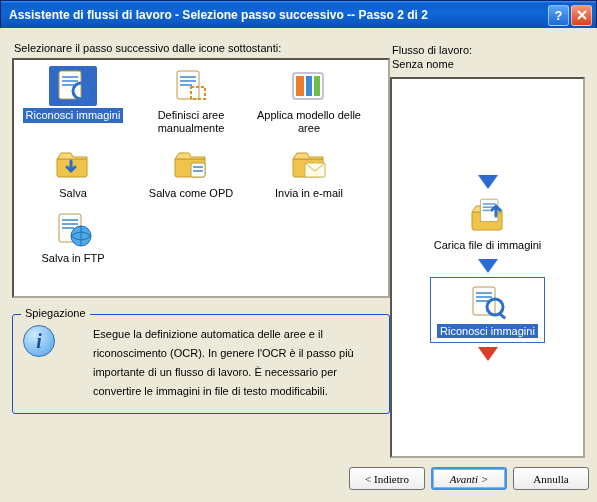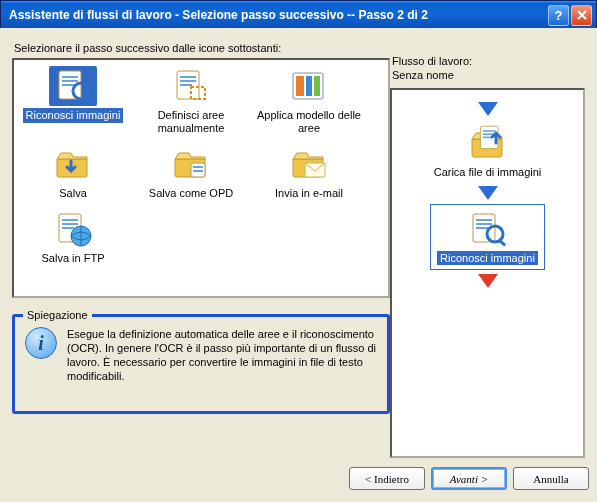--- a/index.html
+++ b/index.html
@@ -69,50 +69,50 @@
   .step-item.selected .icon-box { background:#316ac5; }
   .step-item .lbl {
     display:inline-block;
     padding: 1px 3px;
     line-height: 13px;
   }
   .step-item.selected .lbl { background:#316ac5; color:#fff; }
 
   
   .groupbox {
-    border:3px solid #1d4ed8;
+    border:1px solid #1d4ed8;
     border-radius:3px;
     margin-top: 16px;
-    padding: 10px 10px 28px 10px;
+    padding: 10px 10px 12px 10px;
     position:relative;
   }
   .groupbox .legend {
     position:absolute; top:-8px; left:8px;
     background:#ece9d8; padding:0 4px;
   }
   .explain-row { display:flex; gap:10px; }
   .info-icon {
     width:32px;height:32px;border-radius:50%;
     background: radial-gradient(circle at 35% 30%, #cfeaff, #4da2e6);
     border:1px solid #2c72b8;
     color:#1452a0; font-weight:bold; font-size:20px;
     display:flex;align-items:center;justify-content:center;
     font-family: Georgia, serif; font-style: italic;
     flex-shrink:0;
   }
-  .explain-text { line-height: 14px; }
+  .explain-text { line-height: 19px; margin-left: 28px; }
 
   
-  .wf-header { margin: 16px 0 6px 2px; line-height:14px; }
+  .wf-header { margin: 5px 0 6px 2px; line-height:14px; }
   .wf-panel {
     flex:1;
     border: 2px inset #aca899;
     background:#fff;
     padding: 8px 6px;
-    display:flex; flex-direction:column; align-items:center;
+    display:flex; flex-direction:column; align-items:center;justify-content:center;
   }
   .wf-arrow {
     width:0;height:0;
     border-left:10px solid transparent;
     border-right:10px solid transparent;
     margin:4px 0;
   }
   .wf-arrow.blue { border-top:14px solid #2b6cd3; }
   .wf-arrow.red  { border-top:14px solid #e13a2a; }
   .wf-step { display:flex; flex-direction:column; align-items:center; padding:4px 6px; }

